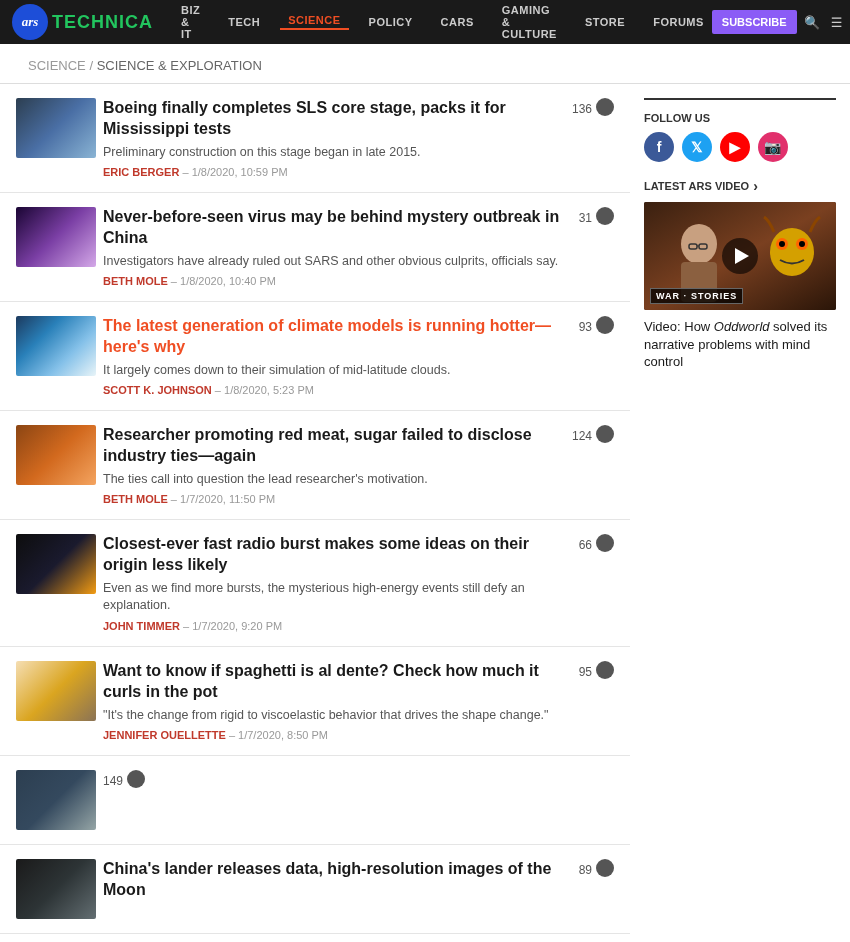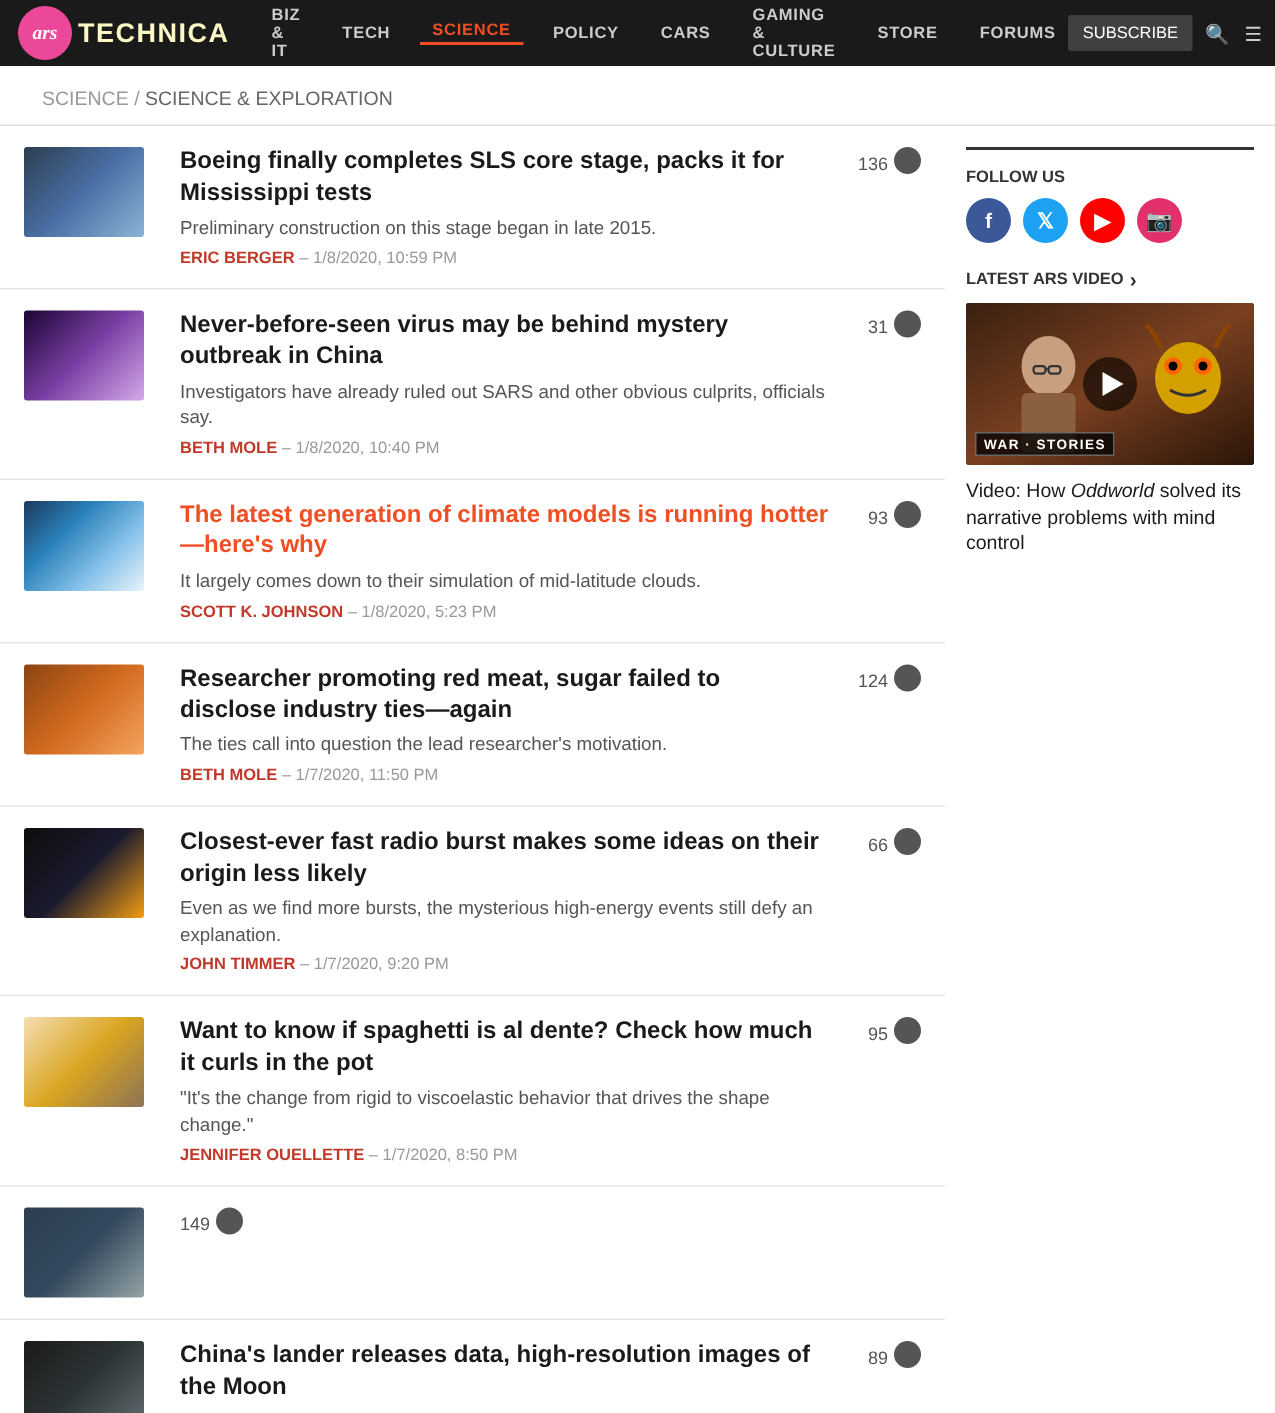--- a/index.html
+++ b/index.html
@@ -13,32 +13,32 @@
       height: 44px;
       padding: 0 12px;
     }
     .nav-logo {
       display: flex;
       align-items: center;
       margin-right: 20px;
     }
     .ars-circle {
       width: 36px; height: 36px;
-      background: #ec4899;
+      background: #1d4ed8;
       border-radius: 50%;
       display: flex; align-items: center; justify-content: center;
       color: #fff;
       font-weight: 900;
       font-size: 13px;
       font-style: italic;
       font-family: Georgia, serif;
       flex-shrink: 0;
     }
     .nav-logo-text {
-      color: #fef9c3;
+      color: #22c55e;
       font-size: 18px;
       font-weight: 700;
       letter-spacing: 1px;
       margin-left: 4px;
       text-transform: uppercase;
     }
     .nav-links {
       display: flex;
       align-items: center;
       flex: 1;
@@ -52,24 +52,24 @@
       text-transform: uppercase;
       padding: 0 8px;
       letter-spacing: 0.5px;
     }
     .nav-link.active {
       color: #f04e23;
       border-bottom: 2px solid #f04e23;
       padding-bottom: 2px;
     }
     .nav-subscribe {
-      background: #404040;
+      background: #8b5cf6;
       color: #fff;
       font-size: 11px;
-      font-weight: 400;
+      font-weight: 700;
       text-transform: uppercase;
       padding: 6px 10px;
       border-radius: 2px;
       text-decoration: none;
       margin-right: 8px;
     }
     .nav-icons {
       display: flex;
       align-items: center;
       gap: 10px;
@@ -104,21 +104,21 @@
     
     .article-list {
       flex: 1;
       min-width: 0;
     }
     .article-item {
       display: flex;
       align-items: flex-start;
       padding: 14px 16px;
       border-bottom: 1px solid #e5e5e5;
-      gap: 24px;
+      gap: 7px;
     }
     .thumb-placeholder {
       width: 80px;
       height: 60px;
       border-radius: 2px;
     }
     .article-content {
       flex: 1;
       min-width: 0;
     }

